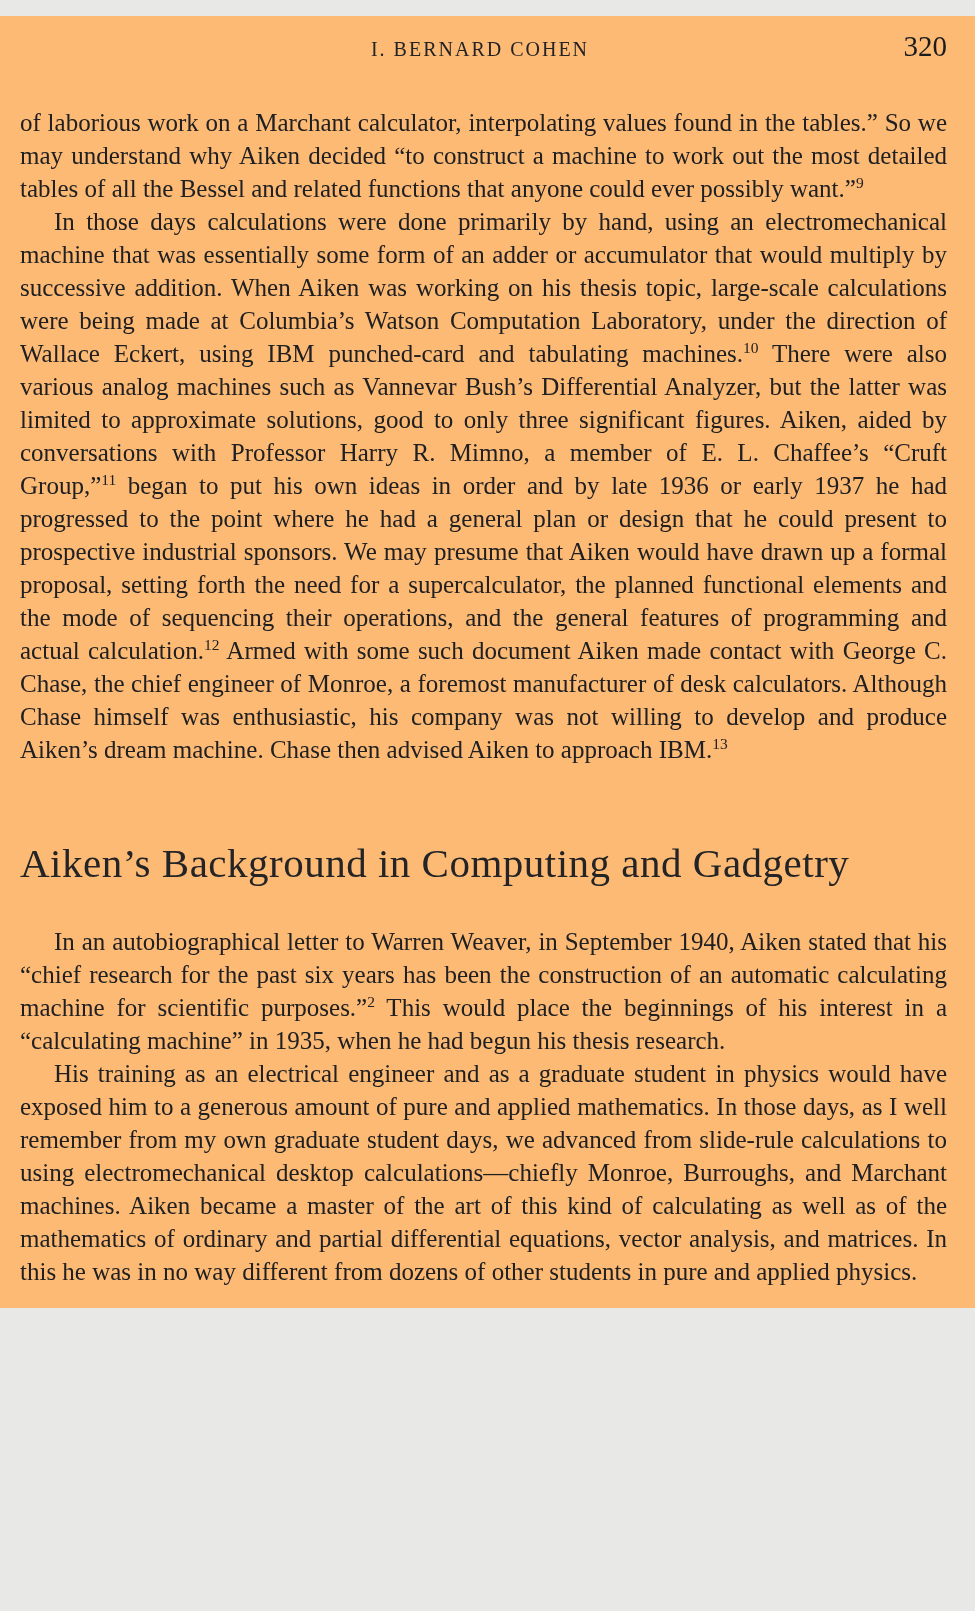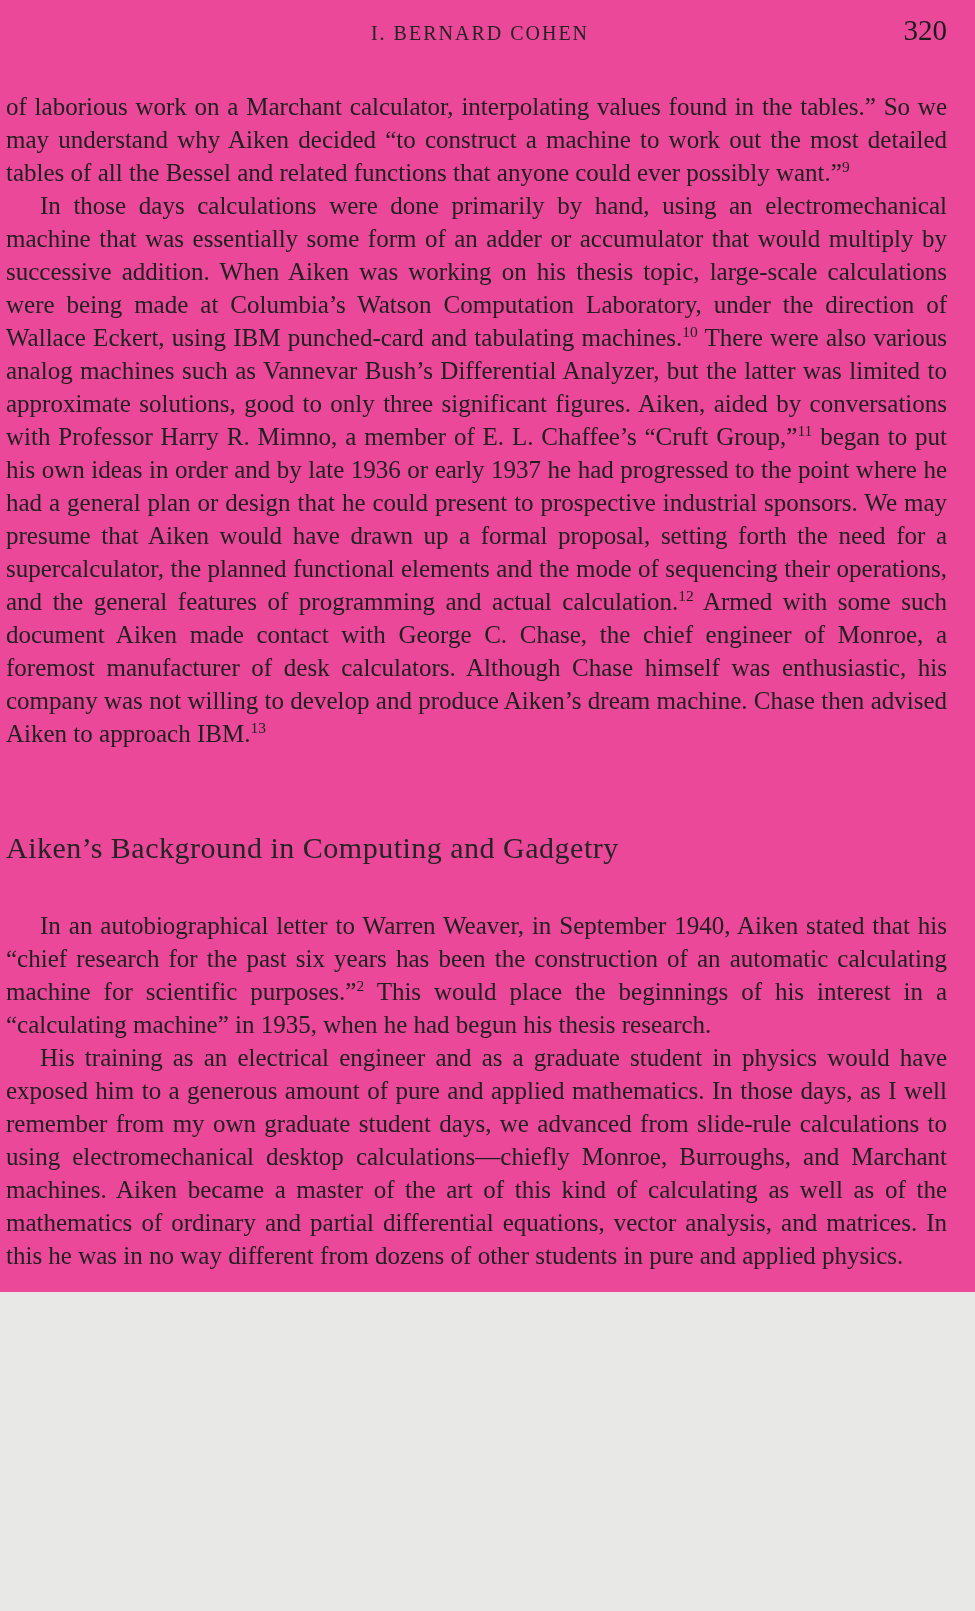--- a/index.html
+++ b/index.html
@@ -4,22 +4,22 @@
 <style>
   html, body {
     margin: 0;
     padding: 0;
     background: #e8e8e6;
   }
   .page {
     position: relative;
     width: 975px;
     height: 1292px;
-    margin: 0 auto;
-    background: #ec4899;
+    margin: 16px auto;
+    background: #fdba74;
     color: #1c1c1e;
     font-family: "Liberation Serif", "DejaVu Serif", serif;
     overflow: hidden;
   }
   .running-header {
     position: absolute;
     top: 16px;
     left: 13px;
     right: 28px;
     height: 40px;
@@ -38,42 +38,42 @@
   .page-number {
     position: absolute;
     right: 0;
     top: -2px;
     font-size: 29px;
     color: #1b1b1d;
   }
   .page-body {
     position: absolute;
     top: 90px;
-    left: 6px;
+    left: 20px;
     right: 28px;
   }
   .body-par {
     margin: 0;
     font-size: 25px;
     line-height: 33px;
     text-align: justify;
     color: #202022;
   }
   .body-par.indent {
     text-indent: 34px;
   }
   .body-par sup {
     font-size: 0.62em;
     line-height: 0;
     vertical-align: 9px;
     letter-spacing: 0;
   }
   .section-heading {
     margin: 72px 0 36px 0;
-    font-size: 30px;
+    font-size: 41px;
     font-weight: 400;
     line-height: 51px;
     letter-spacing: 0.5px;
     color: #242426;
   }
 </style>
 </head>
 <body>
 
 <div class="page">

